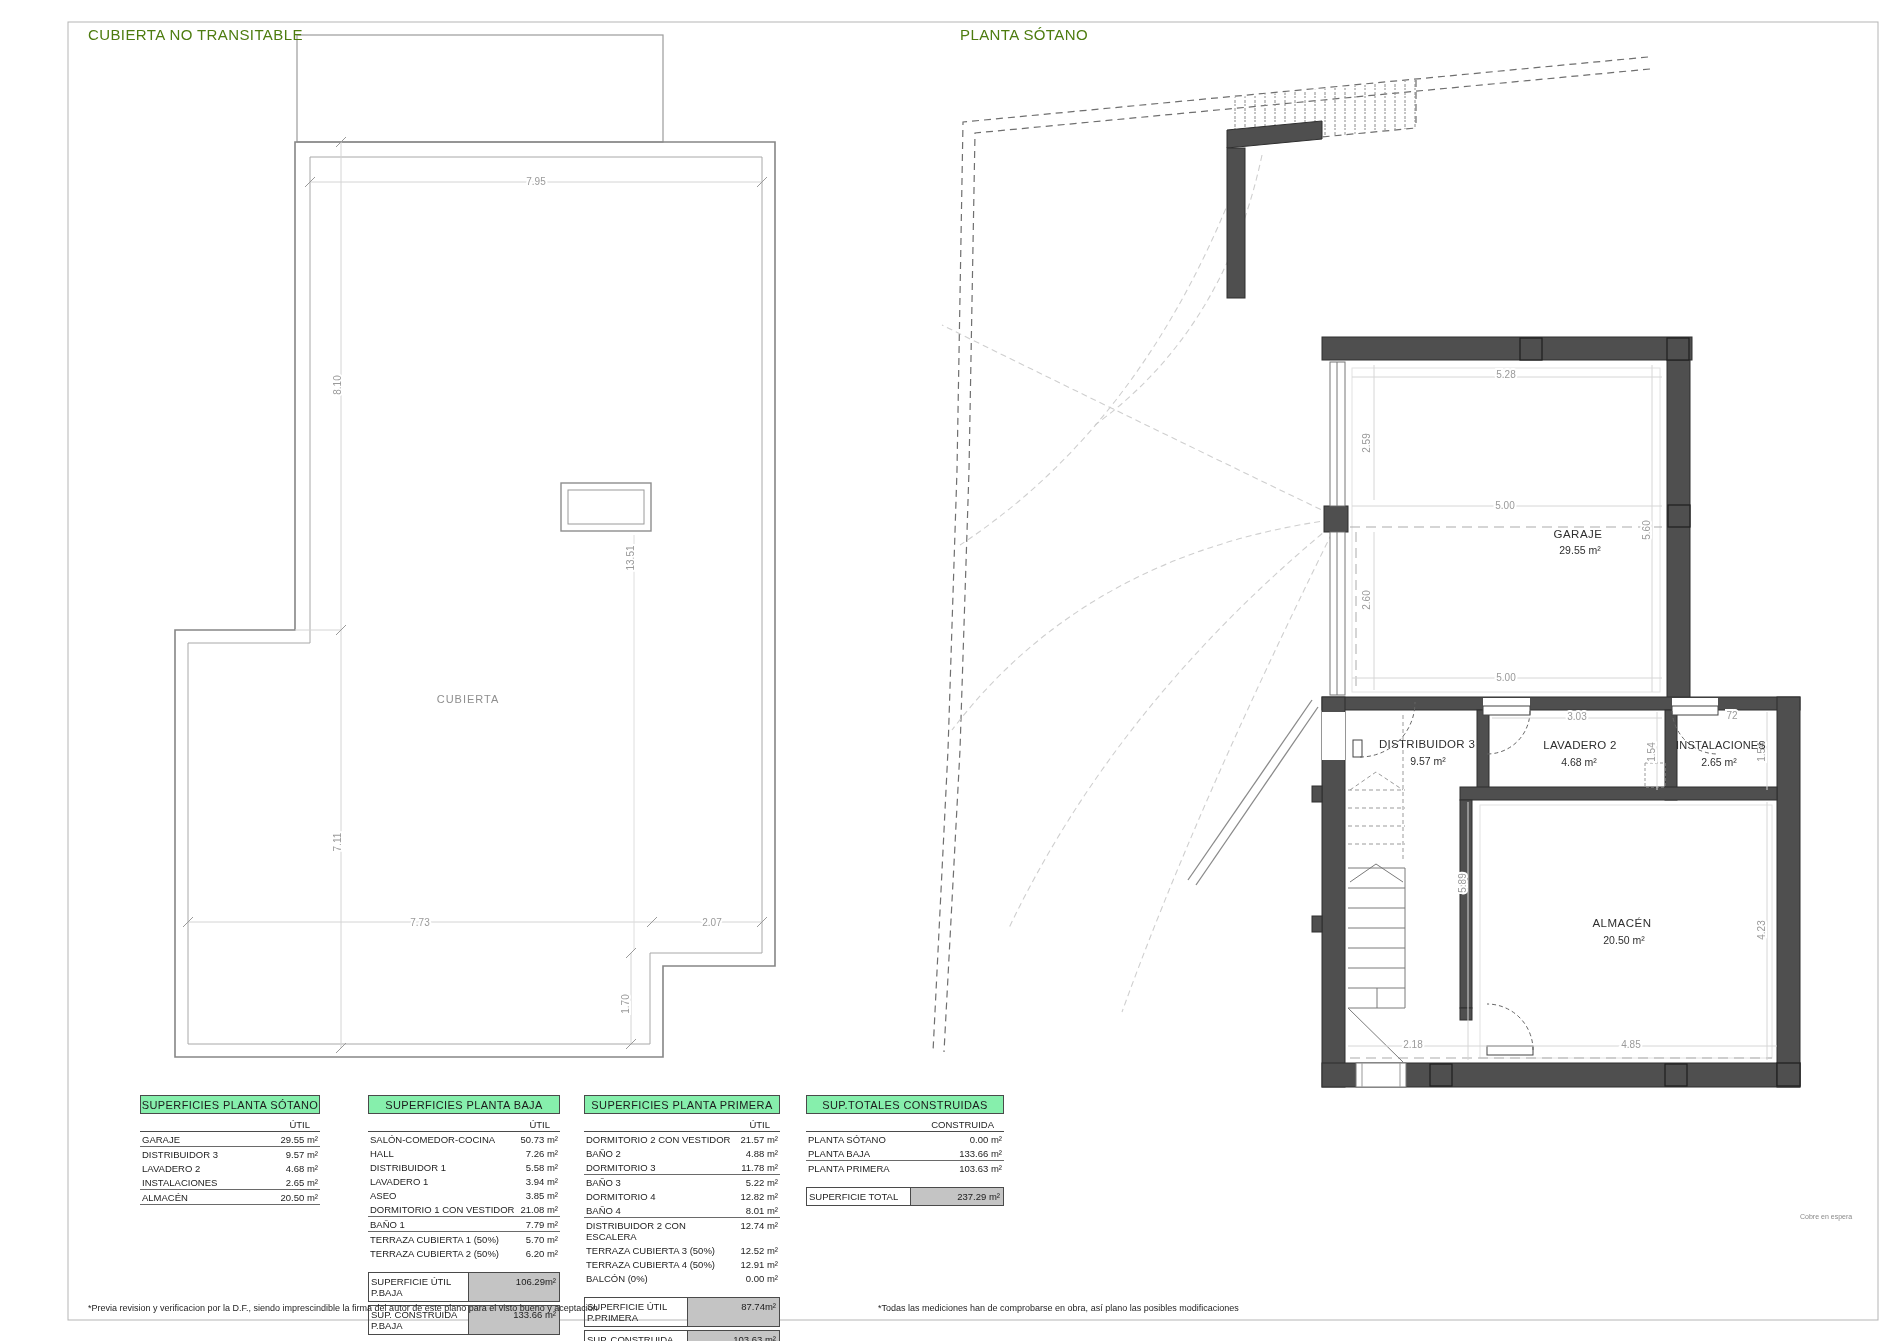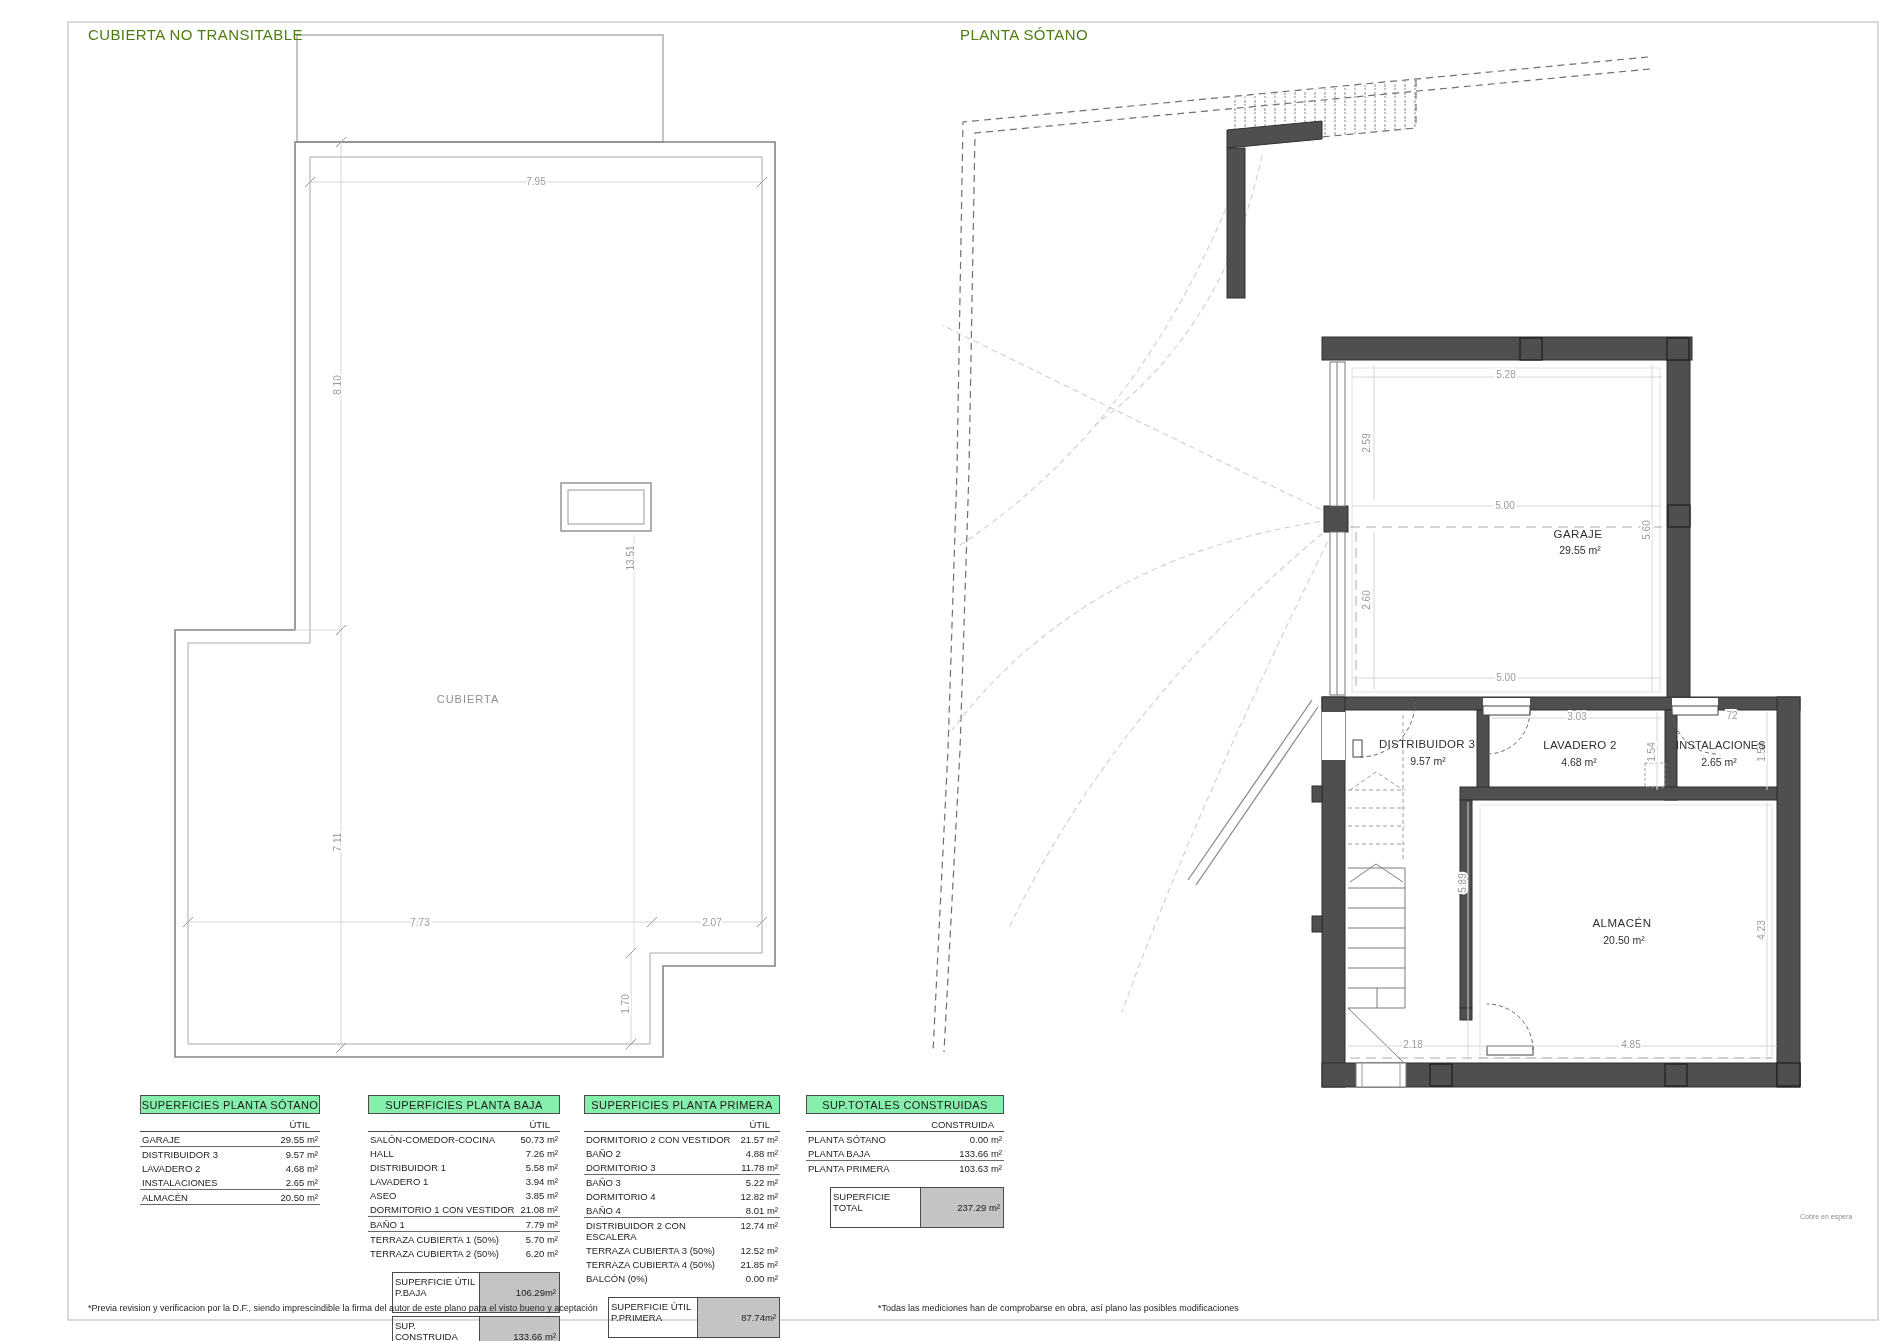--- a/index.html
+++ b/index.html
@@ -12,24 +12,24 @@
   .tbl{position:absolute;color:#1c1c1c;}
   .tbl-title{background:#86efac;border:1px solid #4a4a4a;text-align:center;font-size:11px;
              letter-spacing:.4px;padding:3px 0 2px;}
   .tbl-colhead{display:flex;justify-content:flex-end;font-size:9.5px;padding:5px 10px 1px 2px;
                border-bottom:1px solid #4a4a4a;}
   .trow{display:flex;justify-content:space-between;align-items:flex-start;
         font-size:9.5px;padding:1.8px 2px 1.2px;}
   .trow.rule{border-bottom:1px solid #6a6a6a;}
   .tl{text-align:left;padding-right:4px;}
   .tv{white-space:nowrap;}
-  .tots{margin-top:12px;margin-left:24px;}
+  .tots{margin-top:12px;}
   .tot{display:flex;border:1px solid #4a4a4a;font-size:9.5px;margin-top:3px;align-items:stretch;}
   .tot .tl{flex:1;padding:3px 2px;}
-  .tot .tv{width:44%;background:#c4c4c4;text-align:right;padding:14px 3px;border-left:1px solid #4a4a4a;}
+  .tot .tv{width:44%;background:#c4c4c4;text-align:right;padding:3px 3px;border-left:1px solid #4a4a4a;}
   .sidenote{position:absolute;left:1800px;top:1213px;font-size:7px;color:#8a8a8a;}
 </style>
 </head>
 <body>
 
 <div id="stage">
 
 <svg width="1900" height="1341" viewBox="0 0 1900 1341">
   <defs>
     <pattern id="hatch" width="10" height="8" patternUnits="userSpaceOnUse">
@@ -366,21 +366,21 @@
     <div class="trow">
         <span class="tl">DISTRIBUIDOR 2 CON ESCALERA</span>
         <span class="tv">12.74 m²</span>
       </div>
     <div class="trow">
         <span class="tl">TERRAZA CUBIERTA 3 (50%)</span>
         <span class="tv">12.52 m²</span>
       </div>
     <div class="trow">
         <span class="tl">TERRAZA CUBIERTA 4 (50%)</span>
-        <span class="tv">21.85 m²</span>
+        <span class="tv">12.91 m²</span>
       </div>
     <div class="trow">
         <span class="tl">BALCÓN (0%)</span>
         <span class="tv">0.00 m²</span>
       </div>
     <div class="tots">
       <div class="tot">
           <span class="tl">SUPERFICIE ÚTIL P.PRIMERA</span>
           <span class="tv">87.74m²</span>
         </div>

